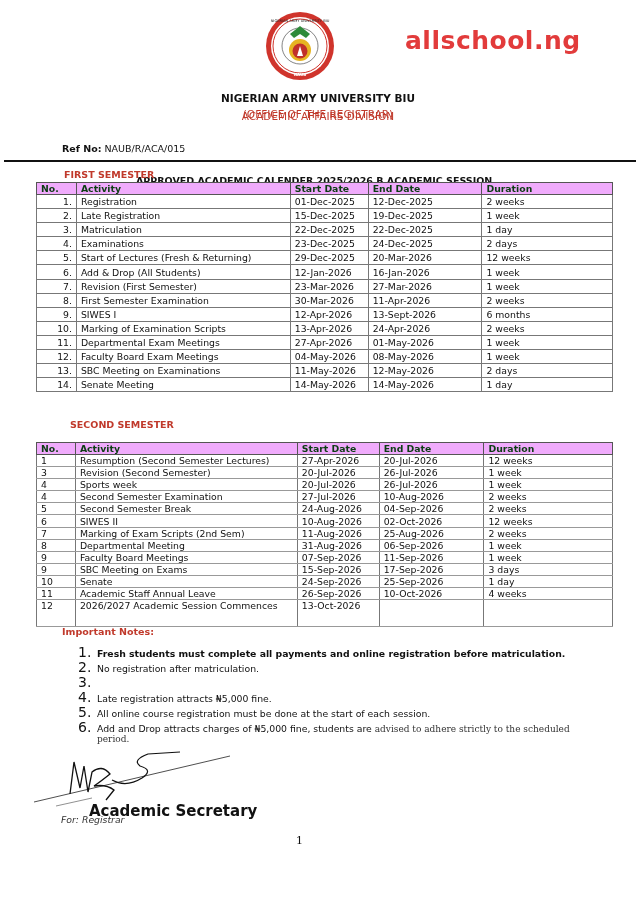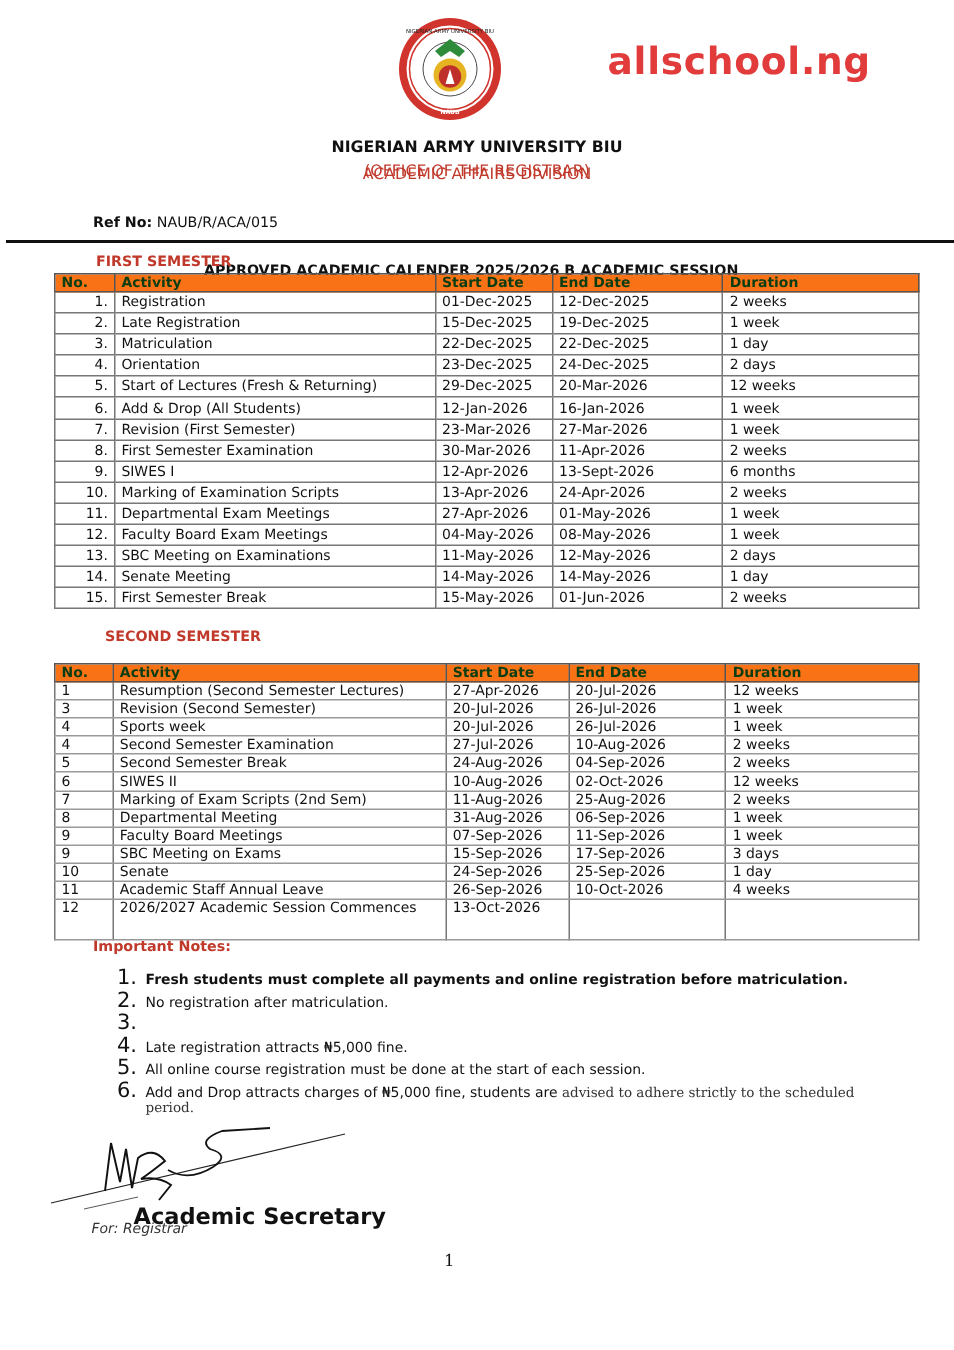--- a/index.html
+++ b/index.html
@@ -15,21 +15,21 @@
 
     .ref { position: absolute; left: 62px; top: 143px; font-size: 9.5px; }
     .ref .lbl { font-weight: bold; }
     .rule { position: absolute; left: 4px; right: 0; top: 160px; height: 2px; background: #111; }
 
     .doc-title { position: absolute; left: 136px; top: 175px; font-size: 9.5px; font-weight: bold; }
 
     .sec-label { position: absolute; font-size: 9.5px; font-weight: bold; color: #c0392b; }
 
     table.cal { position: absolute; border-collapse: collapse; font-size: 9.3px; }
-    table.cal th { background: #f97316; color: #0b3d12; font-weight: bold; text-align: left; padding: 0 4px; height: 12px; border: 1px solid #555; }
+    table.cal th { background: #f0abfc; color: #0b3d12; font-weight: bold; text-align: left; padding: 0 4px; height: 12px; border: 1px solid #555; }
     table.cal td { border: 1px solid #777; padding: 0 4px; height: 14.1px; white-space: nowrap; }
     #t1 { left: 36px; top: 182px; width: 577px; }
     #t1 td.no { text-align: right; }
     #t2 { left: 36px; top: 442px; width: 577px; }
     #t2 td { height: 12.1px; border-top-color: #999; border-bottom-color: #999; }
     #t2 td.last { height: 27px; vertical-align: top; }
 
     .notes-label { position: absolute; left: 62px; top: 626px; font-size: 9.5px; font-weight: bold; color: #c0392b; }
     .notes { position: absolute; left: 78px; top: 644px; width: 500px; }
     .note { display: flex; align-items: baseline; font-size: 9.3px; height: 15px; }
@@ -109,21 +109,21 @@
         </tr>
         <tr>
           <td class="no">3.</td>
           <td>Matriculation</td>
           <td>22-Dec-2025</td>
           <td>22-Dec-2025</td>
           <td>1 day</td>
         </tr>
         <tr>
           <td class="no">4.</td>
-          <td>Orientation</td>
+          <td>Examinations</td>
           <td>23-Dec-2025</td>
           <td>24-Dec-2025</td>
           <td>2 days</td>
         </tr>
         <tr>
           <td class="no">5.</td>
           <td>Start of Lectures (Fresh &amp; Returning)</td>
           <td>29-Dec-2025</td>
           <td>20-Mar-2026</td>
           <td>12 weeks</td>
@@ -183,27 +183,20 @@
           <td>11-May-2026</td>
           <td>12-May-2026</td>
           <td>2 days</td>
         </tr>
         <tr>
           <td class="no">14.</td>
           <td>Senate Meeting</td>
           <td>14-May-2026</td>
           <td>14-May-2026</td>
           <td>1 day</td>
-        </tr>
-        <tr>
-          <td class="no">15.</td>
-          <td>First Semester Break</td>
-          <td>15-May-2026</td>
-          <td>01-Jun-2026</td>
-          <td>2 weeks</td>
         </tr>
       </tbody>
   </table>
 
   <div class="sec-label" style="left:70px; top:419px;">SECOND SEMESTER</div>
   <table class="cal" id="t2">
     <colgroup>
         <col style="width:39px">
         <col style="width:222px">
         <col style="width:82px">

